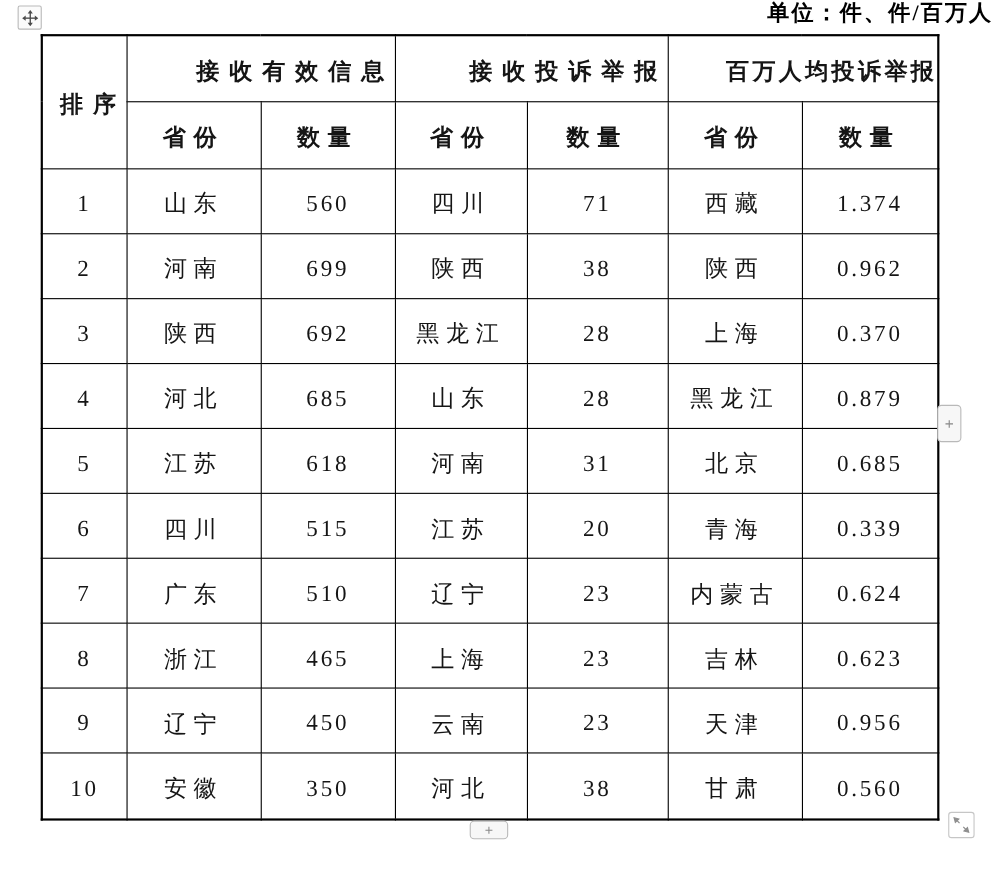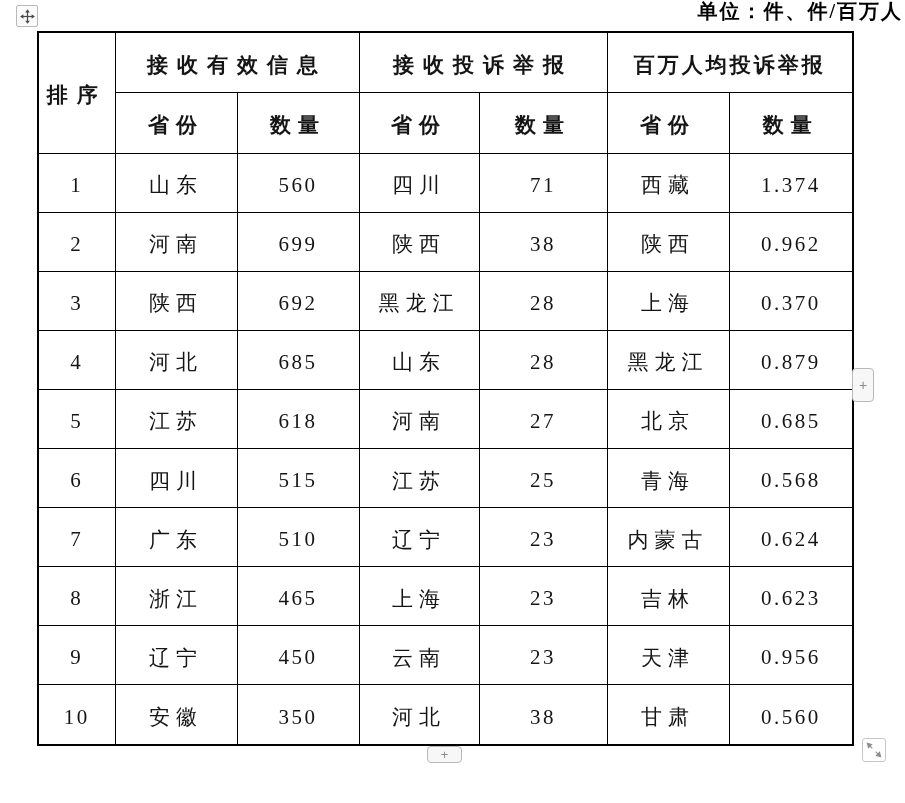--- a/index.html
+++ b/index.html
@@ -40,21 +40,21 @@
     border: 1px solid #000;
     text-align: center;
     vertical-align: middle;
     padding: 5px 0 0 0;
     font-size: 21px;
     overflow: hidden;
     white-space: nowrap;
   }
   table.main th { font-weight: bold; letter-spacing: 7px; }
   tr.group-row { height: 60px; }
-  tr.group-row th { letter-spacing: 9px; }
+  tr.group-row th { letter-spacing: 9px; text-align: right; }
   tr.group-row th.wide8 { letter-spacing: 3px; }
   tr.sub-row { height: 61px; }
   td.c-prov { letter-spacing: 6px; }
   td.c-num, td.c-rank { letter-spacing: 2.5px; }
 
   
   .handle {
     position: absolute;
     display: flex;
     align-items: center;
@@ -164,32 +164,32 @@
         <td class="c-prov">山东</td>
         <td class="c-num">28</td>
         <td class="c-prov">黑龙江</td>
         <td class="c-num">0.879</td>
       </tr>
       <tr>
         <td class="c-rank">5</td>
         <td class="c-prov">江苏</td>
         <td class="c-num">618</td>
         <td class="c-prov">河南</td>
-        <td class="c-num">27</td>
+        <td class="c-num">31</td>
         <td class="c-prov">北京</td>
         <td class="c-num">0.685</td>
       </tr>
       <tr>
         <td class="c-rank">6</td>
         <td class="c-prov">四川</td>
         <td class="c-num">515</td>
         <td class="c-prov">江苏</td>
-        <td class="c-num">25</td>
+        <td class="c-num">20</td>
         <td class="c-prov">青海</td>
-        <td class="c-num">0.568</td>
+        <td class="c-num">0.339</td>
       </tr>
       <tr>
         <td class="c-rank">7</td>
         <td class="c-prov">广东</td>
         <td class="c-num">510</td>
         <td class="c-prov">辽宁</td>
         <td class="c-num">23</td>
         <td class="c-prov">内蒙古</td>
         <td class="c-num">0.624</td>
       </tr>

